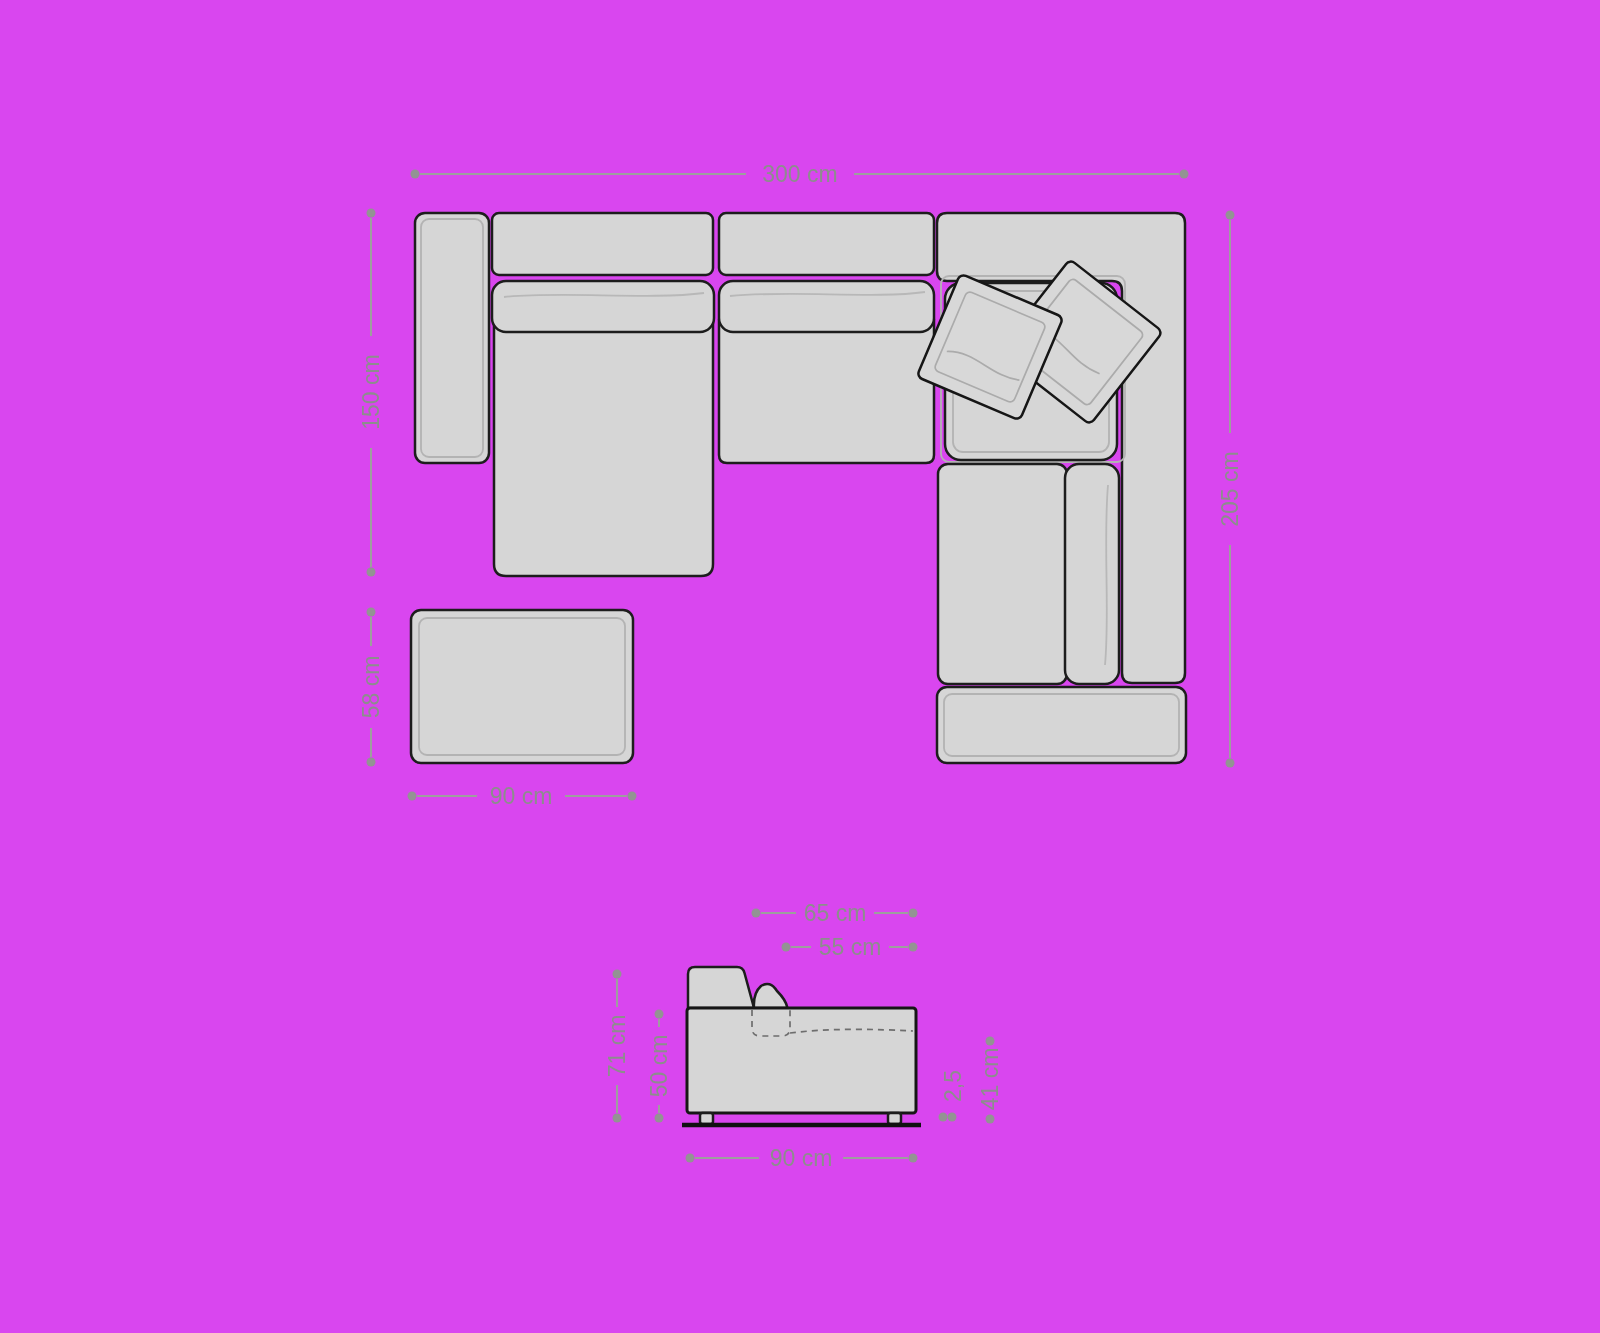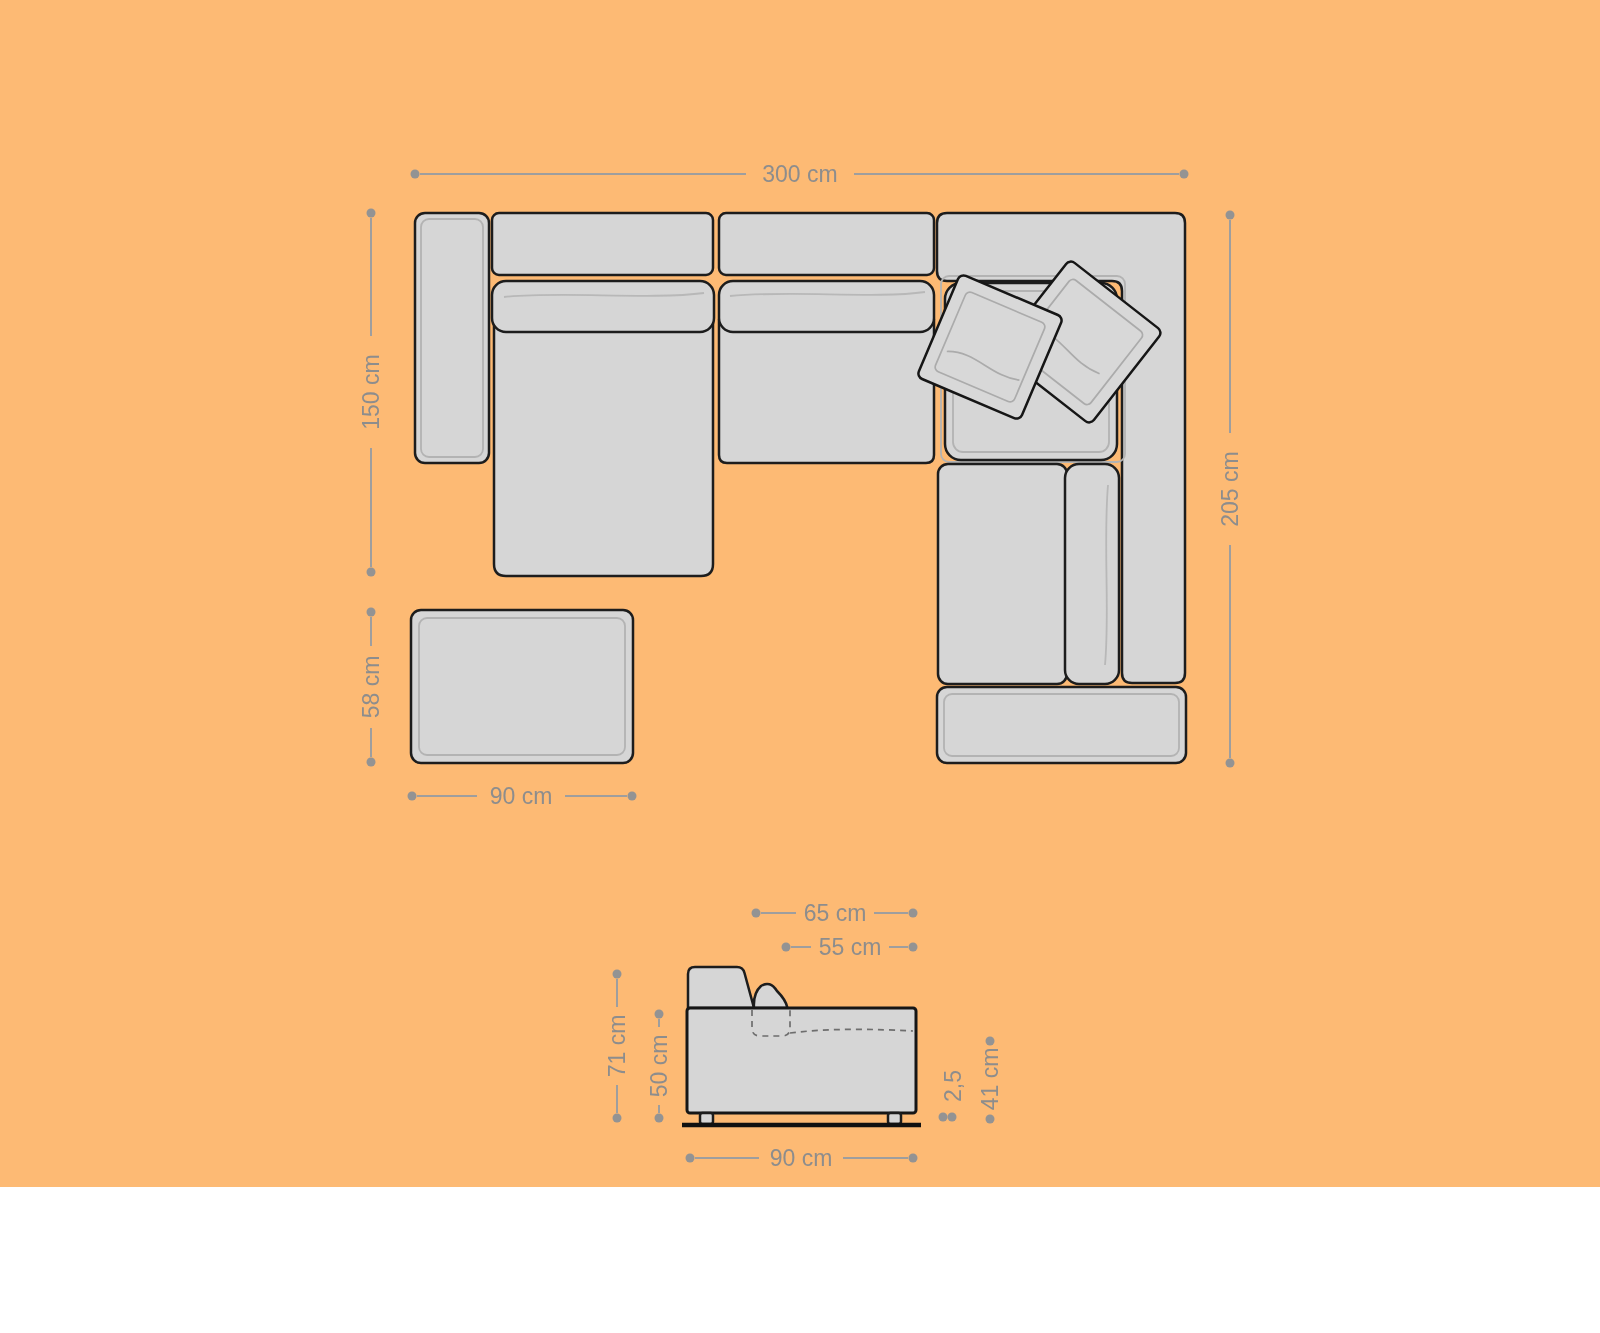--- a/index.html
+++ b/index.html
@@ -1,16 +1,16 @@
 <!DOCTYPE html>
 <html><head>
 <meta charset="utf-8">
 <style>
   html,body{margin:0;padding:0;background:#ffffff;}
-  .canvas{position:relative;width:1600px;height:1187px;background:#fdba74;overflow:hidden;}
+  .canvas{position:relative;width:1600px;height:1333px;background:#d946ef;overflow:hidden;}
   svg{display:block;}
   text{font-family:"Liberation Sans","DejaVu Sans",sans-serif;font-size:23px;fill:#8d8d8d;}
   .dim-line{stroke:#9e9e9e;stroke-width:2;fill:none;}
   .dim-dot{fill:#939393;stroke:none;}
   .furn{fill:#d6d6d6;stroke:#1d1d1d;stroke-width:2.5;}
   .furn-thick{fill:#d6d6d6;stroke:#161616;stroke-width:3;}
   .seam{fill:none;stroke:#b3b3b3;stroke-width:1.8;}
   .crease{fill:none;stroke:#b8b8b8;stroke-width:1.8;}
   .dashed{fill:none;stroke:#6e6e6e;stroke-width:1.7;stroke-dasharray:6 5;}
   .floor{stroke:#111111;stroke-width:4.5;}

